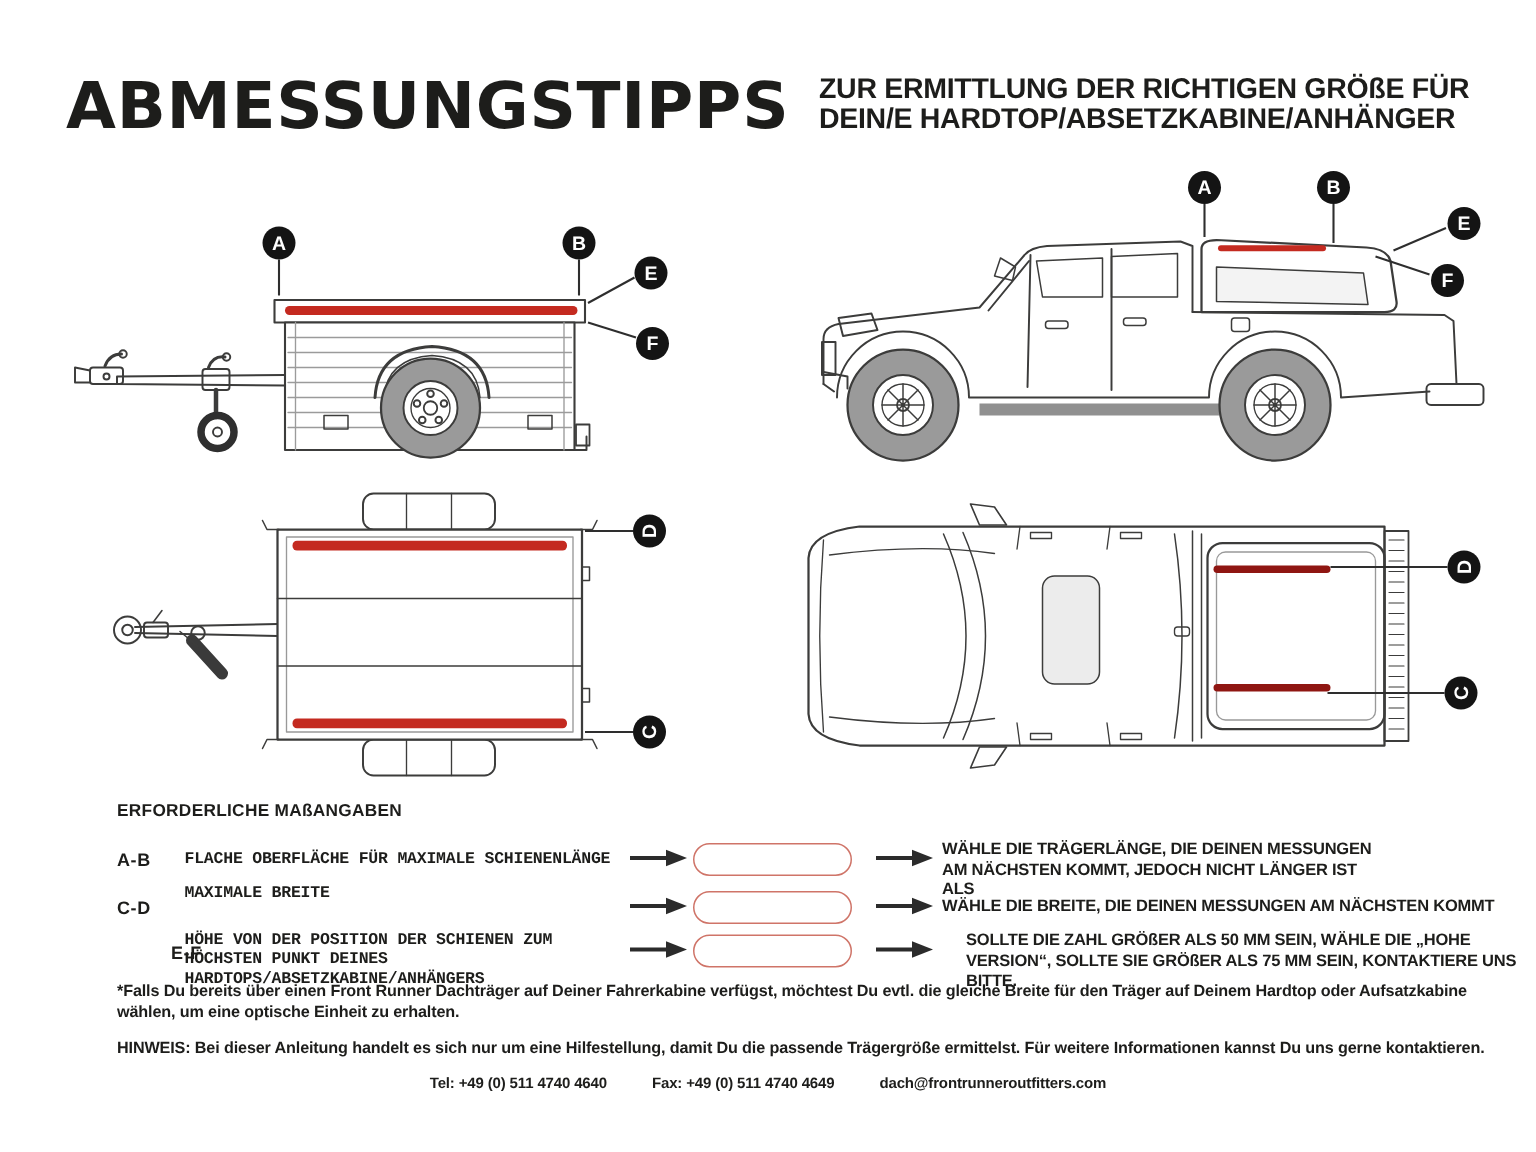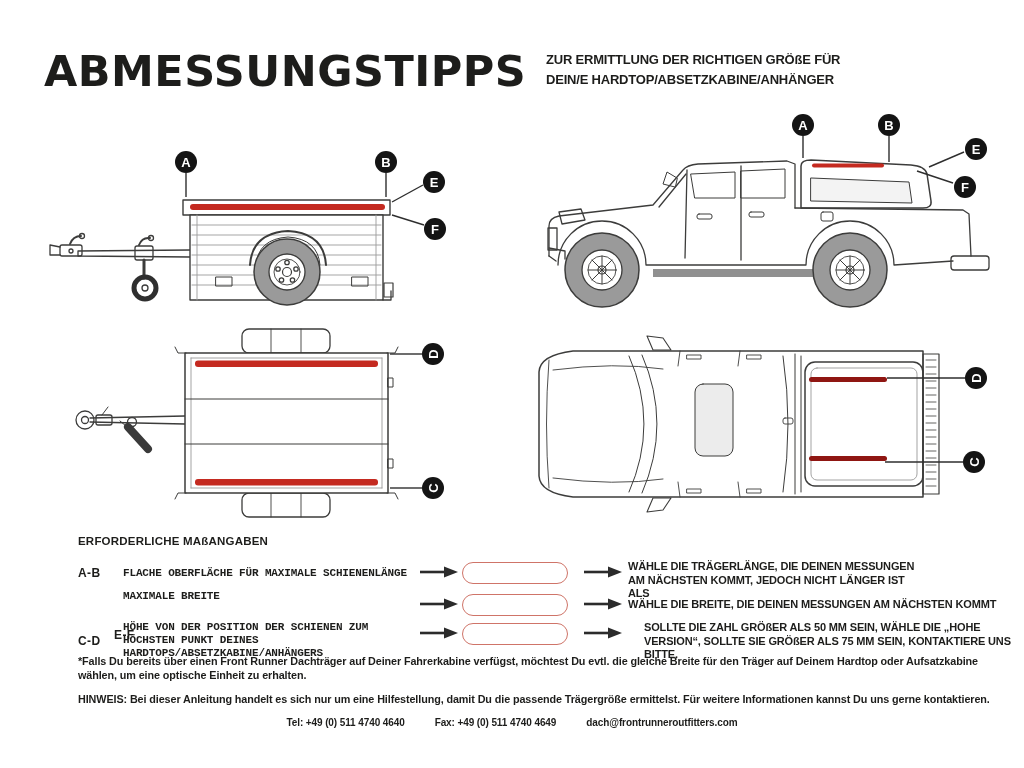--- a/index.html
+++ b/index.html
@@ -1,21 +1,21 @@
 <!DOCTYPE html>
 <html><head>
 <meta charset="utf-8">
 <style>
   html,body{margin:0;padding:0;background:#ffffff;}
   .canvas{position:relative;width:1024px;height:768px;background:#ffffff;overflow:hidden;
           font-family:"Liberation Sans",sans-serif;color:#1d1d1b;}
   .abs{position:absolute;}
   .title{left:44px;top:46px;font-family:"DejaVu Sans",sans-serif;font-weight:bold;
          font-size:43px;letter-spacing:.5px;white-space:nowrap;}
-  .subtitle{left:546px;top:50px;font-weight:bold;font-size:13px;line-height:20px;
+  .subtitle{left:546px;top:50px;font-weight:bold;font-size:19px;line-height:20px;
             letter-spacing:-.2px;white-space:nowrap;}
   .sec-header{left:78px;top:535px;font-size:11.5px;font-weight:bold;letter-spacing:.2px;}
   .red-note{left:240px;top:535px;font-size:11px;font-weight:bold;color:#d53a2e;letter-spacing:-.1px;}
   .row-label{font-size:12px;font-weight:bold;letter-spacing:.4px;text-align:center;}
   .row-desc{font-size:11px;font-weight:bold;line-height:13px;letter-spacing:-.15px;font-family:Liberation Mono, monospace;}
   .row-instr{font-size:11px;font-weight:bold;line-height:13.5px;letter-spacing:-.15px;}
   .pill{width:104px;height:20px;border:1.4px solid #cf7468;border-radius:12px;background:#fff;}
   .arrow-box{width:38px;height:12px;}
   .small-note{left:78px;font-size:10.8px;font-weight:bold;line-height:13.5px;letter-spacing:-.1px;}
   .footer{left:0;right:0;top:717px;display:flex;justify-content:center;gap:30px;
@@ -260,21 +260,21 @@
     <path d="M0,6 H25" stroke="#2b2b2b" stroke-width="2.6"></path>
       <path d="M24,0.5 L38,6 L24,11.5 Z" fill="#2b2b2b"></path>
   </svg>
   <div class="abs pill" style="left:462px;top:562px;"></div>
   <svg class="abs arrow-box" style="left:584px;top:566px;" viewBox="0 0 38 12">
     <path d="M0,6 H25" stroke="#2b2b2b" stroke-width="2.6"></path>
       <path d="M24,0.5 L38,6 L24,11.5 Z" fill="#2b2b2b"></path>
   </svg>
   <div class="abs row-instr" style="left:628px;top:560px;width:300px;">WÄHLE DIE TRÄGERLÄNGE, DIE DEINEN MESSUNGEN AM NÄCHSTEN KOMMT, JEDOCH NICHT LÄNGER IST ALS</div>
 
-  <div class="abs row-label" style="left:78px;top:598px;margin-top:36px;">C-D</div>
+  <div class="abs row-label" style="left:78px;top:598px;">C-D</div>
   <div class="abs row-desc" style="left:123px;top:578px;width:290px;margin-top:12px;">MAXIMALE BREITE</div>
   <svg class="abs arrow-box" style="left:420px;top:598px;" viewBox="0 0 38 12">
     <path d="M0,6 H25" stroke="#2b2b2b" stroke-width="2.6"></path>
       <path d="M24,0.5 L38,6 L24,11.5 Z" fill="#2b2b2b"></path>
   </svg>
   <div class="abs pill" style="left:462px;top:594px;"></div>
   <svg class="abs arrow-box" style="left:584px;top:598px;" viewBox="0 0 38 12">
     <path d="M0,6 H25" stroke="#2b2b2b" stroke-width="2.6"></path>
       <path d="M24,0.5 L38,6 L24,11.5 Z" fill="#2b2b2b"></path>
   </svg>

